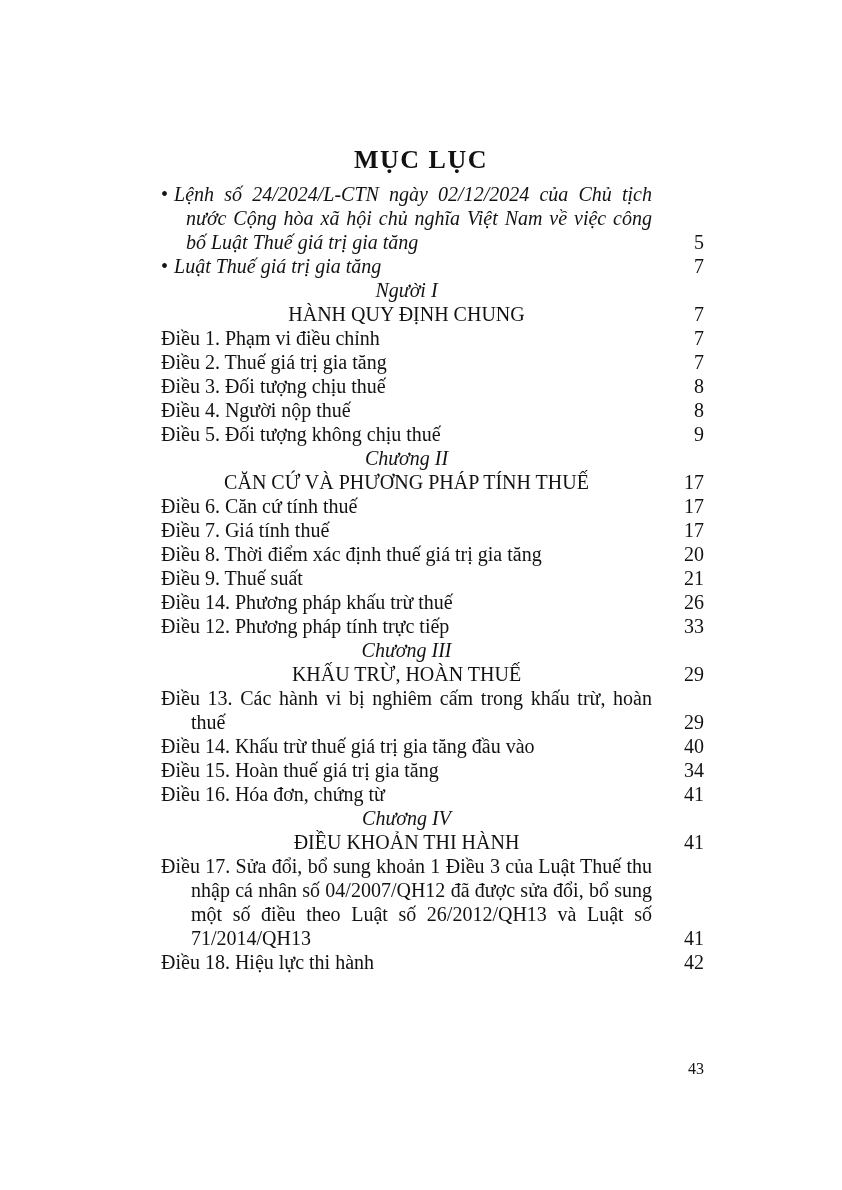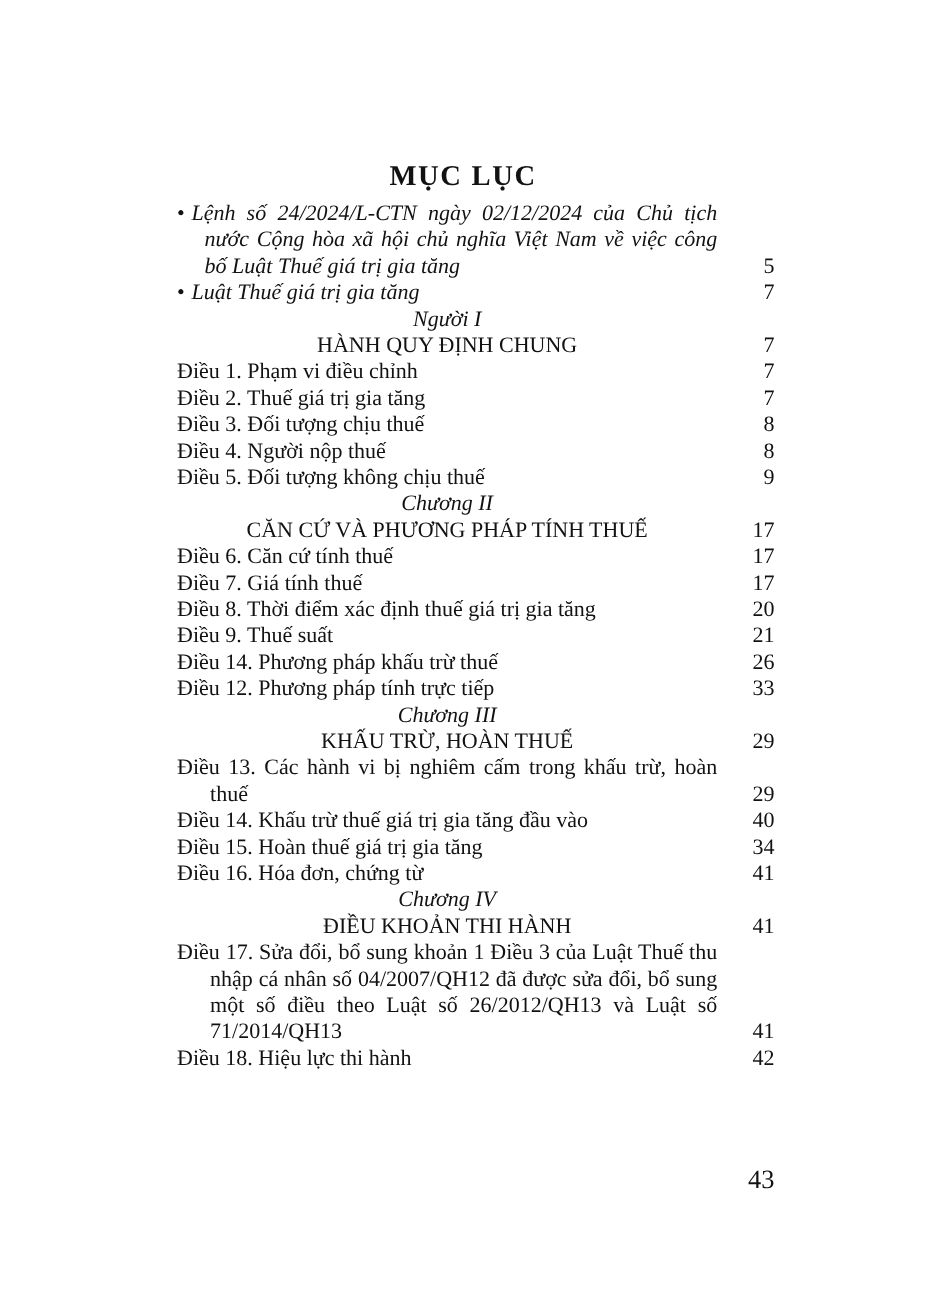--- a/index.html
+++ b/index.html
@@ -23,21 +23,21 @@
     font-style: italic; text-align: justify;
     padding-left: 25px; text-indent: -25px;
   }
   .bullet .bullet-glyph { font-style: normal; padding-right: 6px; }
   .chapter .row-text { font-style: italic; text-align: center; }
   .chapter-title .row-text { text-align: center; }
   .entry .row-text {
     text-align: justify;
     padding-left: 30px; text-indent: -30px;
   }
-  .folio { position: absolute; right: 138px; top: 1060px; font-size: 24px; }
+  .folio { position: absolute; right: 138px; top: 1060px; font-size: 16px; }
 </style>
 </head>
 <body>
 
 <div class="page">
   <div class="content">
     <h1 class="title">MỤC LỤC</h1>
     <div class="toc">
         <div class="row bullet">
           <div class="row-text"><span class="bullet-glyph">•</span>Lệnh số 24/2024/L-CTN ngày 02/12/2024 của Chủ tịch nước Cộng hòa xã hội chủ nghĩa Việt Nam về việc công bố Luật Thuế giá trị gia tăng</div>

